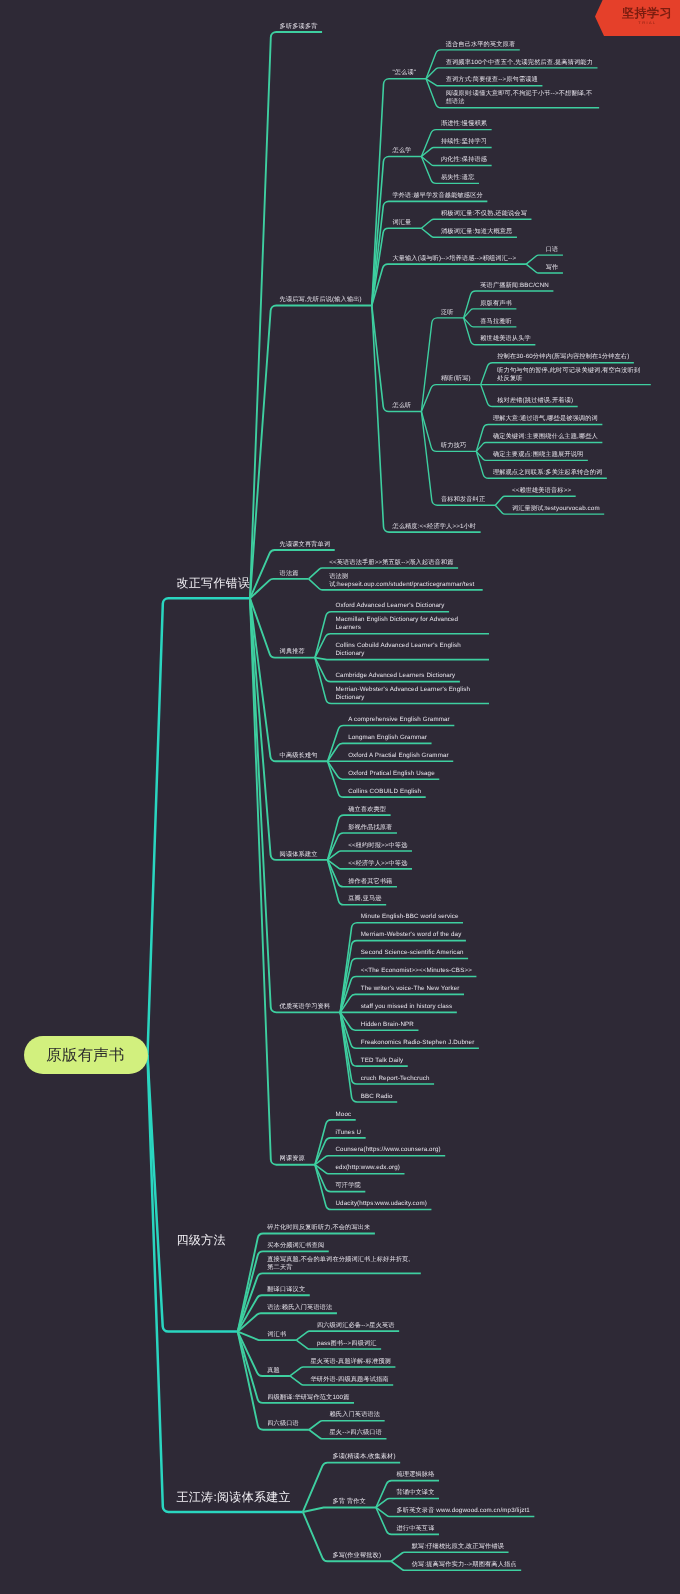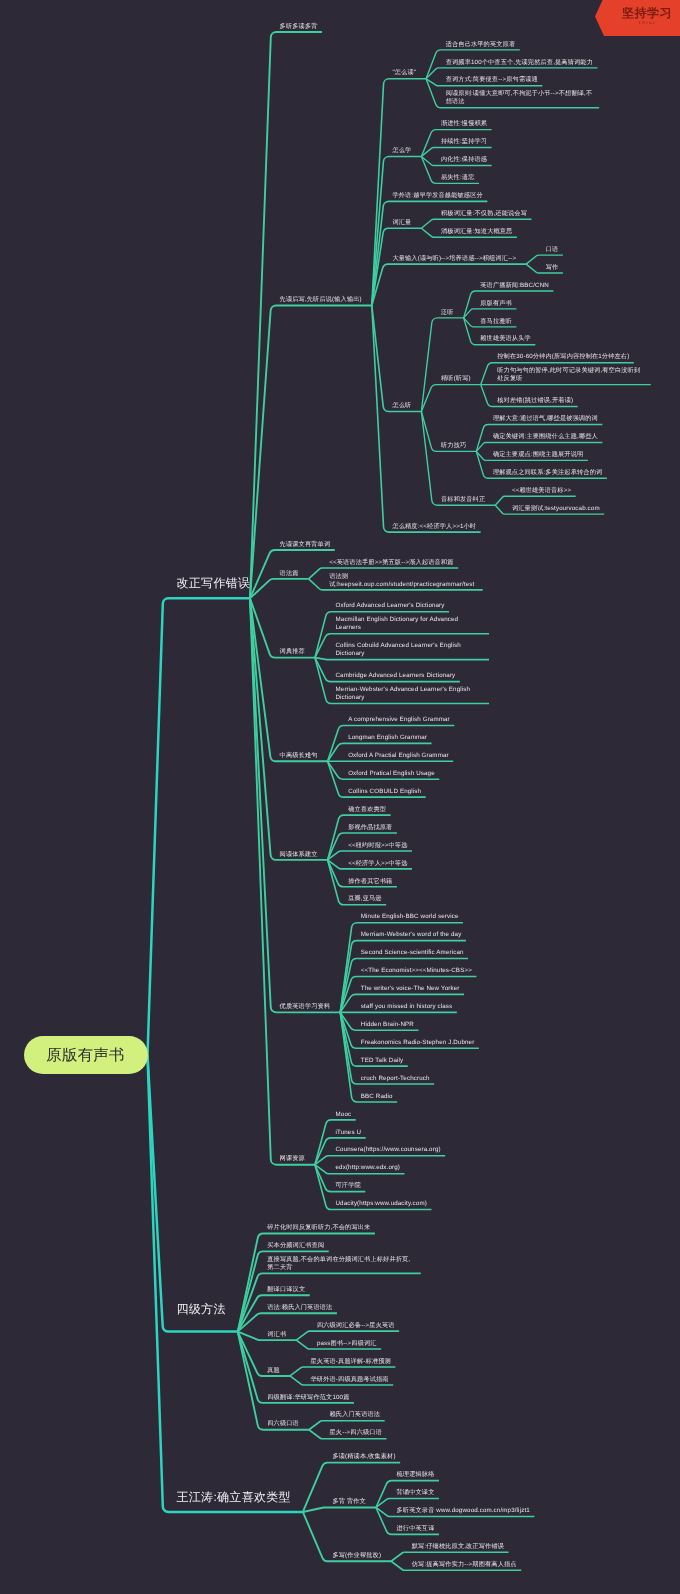--- a/index.html
+++ b/index.html
@@ -223,37 +223,37 @@
       <div class="node" style="left: 360.825px; top: 1056.81px; max-width: 149px;">TED Talk Daily</div>
       <div class="node" style="left: 360.825px; top: 1074.74px; max-width: 149px;">cruch Report-Techcruch</div>
       <div class="node" style="left: 360.825px; top: 1092.67px; max-width: 149px;">BBC Radio</div>
       <div class="node" style="left: 279.6px; top: 1155.43px; max-width: 149px;">网课资源</div>
       <div class="node" style="left: 335.512px; top: 1110.61px; max-width: 149px;">Mooc</div>
       <div class="node" style="left: 335.512px; top: 1128.54px; max-width: 149px;">iTunes  U</div>
       <div class="node" style="left: 335.512px; top: 1146.46px; max-width: 149px;">Counsera(https://www.counsera.org)</div>
       <div class="node" style="left: 335.512px; top: 1164.39px; max-width: 149px;">edx(http:www.edx.org)</div>
       <div class="node" style="left: 335.512px; top: 1182.33px; max-width: 149px;">可汗学院</div>
       <div class="node" style="left: 335.512px; top: 1200.26px; max-width: 149px;">Udacity(https:www.udacity.com)</div>
-      <div class="main-node" style="left: 176.5px; top: 1302px; text-align: center;">四级方法</div>
+      <div class="main-node" style="left: 176.5px; top: 1233px; text-align: center;">四级方法</div>
       <div class="node" style="left: 267.303px; top: 1224.18px; max-width: 149px;">碎片化时间反复听听力,不会的写出来</div>
       <div class="node" style="left: 267.303px; top: 1242.12px; max-width: 149px;">买本分频词汇书查阅</div>
       <div class="node" style="left: 267.303px; top: 1256.05px; max-width: 149px;">直接写真题,不会的单词在分频词汇书上标好并折页,第二天背</div>
       <div class="node" style="left: 267.303px; top: 1285.97px; max-width: 149px;">翻译口译汉文</div>
       <div class="node" style="left: 267.303px; top: 1303.9px; max-width: 149px;">语法:赖氏入门英语语法</div>
       <div class="node" style="left: 267.303px; top: 1330.8px; max-width: 149px;">词汇书</div>
       <div class="node" style="left: 316.887px; top: 1321.84px; max-width: 149px;">四六级词汇必备--&gt;星火英语</div>
       <div class="node" style="left: 316.887px; top: 1339.77px; max-width: 149px;">pass图书--&gt;四级词汇</div>
       <div class="node" style="left: 267.303px; top: 1366.66px; max-width: 149px;">真题</div>
       <div class="node" style="left: 310.559px; top: 1357.69px; max-width: 149px;">星火英语-真题详解-标准预测</div>
       <div class="node" style="left: 310.559px; top: 1375.62px; max-width: 149px;">华研外语-四级真题考试指南</div>
       <div class="node" style="left: 267.303px; top: 1393.56px; max-width: 149px;">四级翻译:华研写作范文100篇</div>
       <div class="node" style="left: 267.303px; top: 1420.45px; max-width: 149px;">四六级口语</div>
       <div class="node" style="left: 329.544px; top: 1411.48px; max-width: 149px;">赖氏入门英语语法</div>
       <div class="node" style="left: 329.544px; top: 1429.41px; max-width: 149px;">星火--&gt;四六级口语</div>
-      <div class="main-node" style="left: 176.5px; top: 1489.95px;">王江涛:确立喜欢类型</div>
+      <div class="main-node" style="left: 176.5px; top: 1489.95px;">王江涛:阅读体系建立</div>
       <div class="node" style="left: 332.444px; top: 1453.35px; max-width: 149px;">多读(精读本,收集素材)</div>
       <div class="node" style="left: 332.444px; top: 1498.17px; max-width: 149px;">多背 背作文</div>
       <div class="node" style="left: 396.544px; top: 1471.28px; max-width: 149px;">梳理逻辑脉络</div>
       <div class="node" style="left: 396.544px; top: 1489.2px; max-width: 149px;">背诵中文译文</div>
       <div class="node" style="left: 396.544px; top: 1507.13px; max-width: 149px;">多听英文录音 www.dogwood.com.cn/mp3/lijzt1</div>
       <div class="node" style="left: 396.544px; top: 1525.07px; max-width: 149px;">进行中英互译</div>
       <div class="node" style="left: 332.444px; top: 1551.96px; max-width: 149px;">多写(作业帮批改)</div>
       <div class="node" style="left: 411.747px; top: 1542.99px; max-width: 149px;">默写:仔细校比原文,改正写作错误</div>
       <div class="node" style="left: 411.747px; top: 1560.92px; max-width: 149px;">仿写:提高写作实力--&gt;期图有高人指点</div>
     </div>

